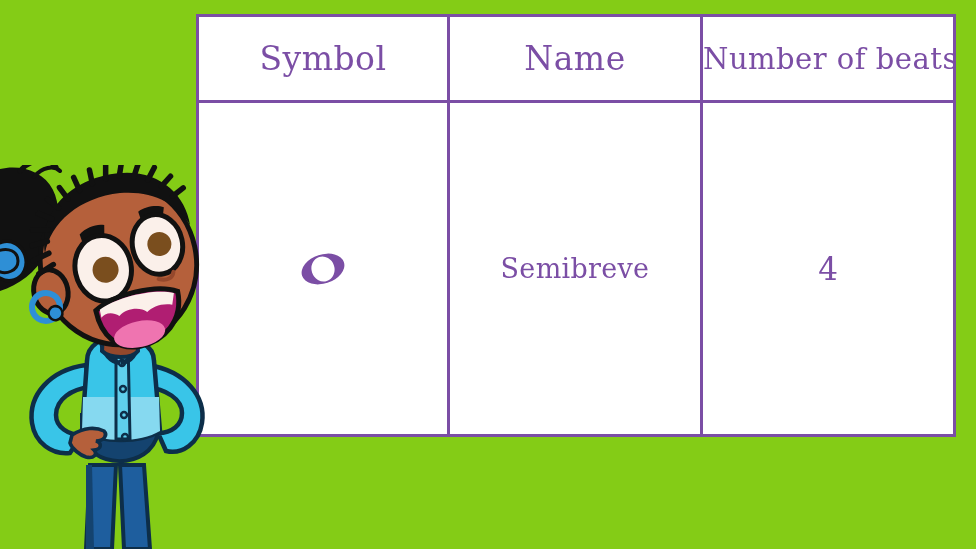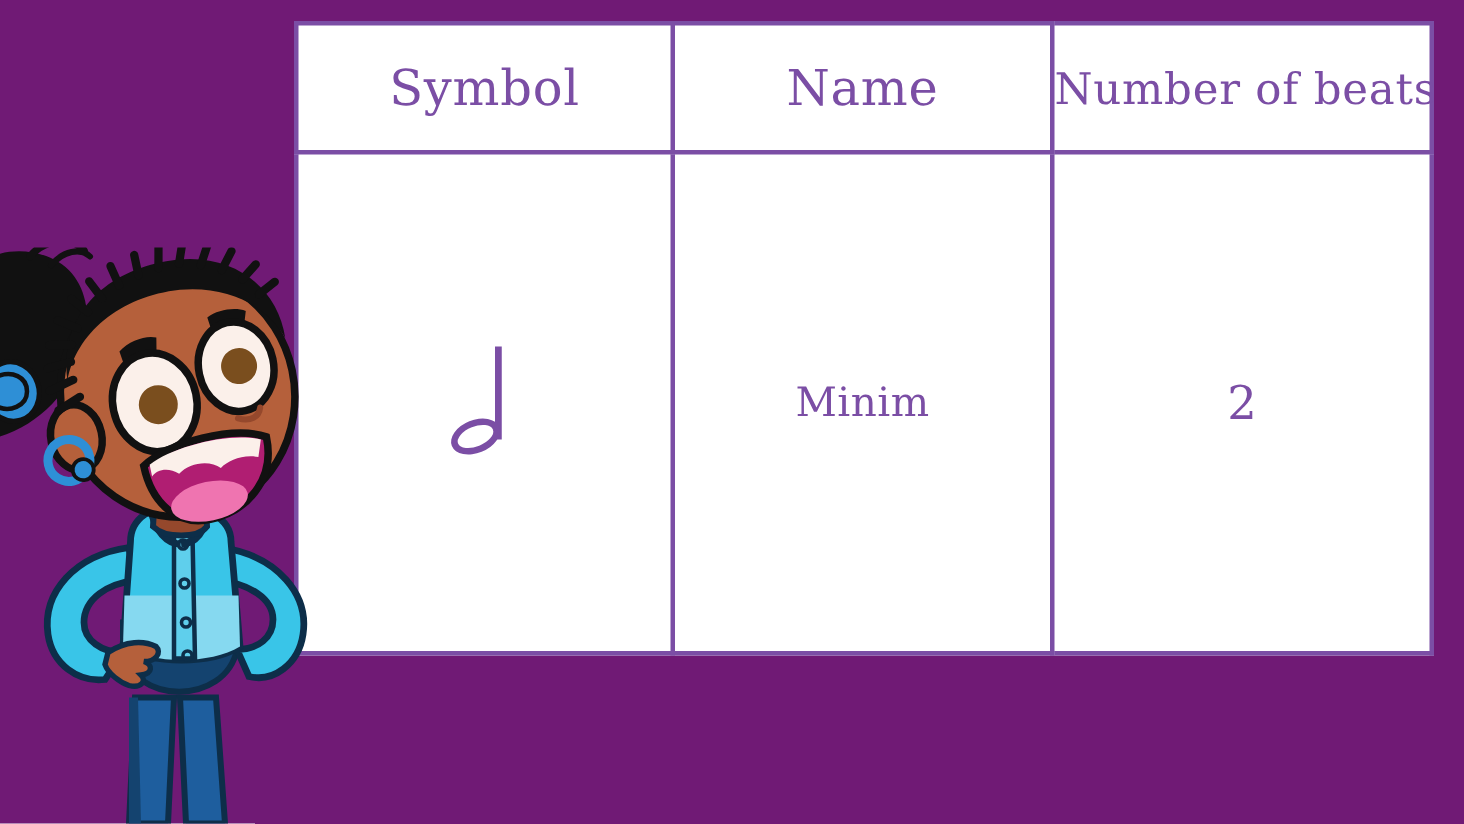--- a/index.html
+++ b/index.html
@@ -13,21 +13,21 @@
     font-family: "DejaVu Serif", serif;
     overflow: hidden;
     position: relative;
   }
 
   #stage {
     position: absolute;
     left: 0; top: 0;
     width: 976px;
     height: 549px;
-    background: #701a75;
+    background: #84cc16;
   }
 
   
   #beats-table {
     position: absolute;
     left: 196px;
     top: 14px;
     width: 757px;
     height: 423px;
     border-collapse: collapse;
@@ -126,36 +126,35 @@
     </colgroup>
     <thead>
       <tr class="hdr-row">
         <th class="hdr-cell">Symbol</th>
         <th class="hdr-cell">Name</th>
         <th class="hdr-cell small">Number of beats</th>
       </tr>
     </thead>
     <tbody>
 
-
       <tr class="data-row">
         <td>
           <div class="symbol-wrap">
-            <svg width="70" height="84" viewBox="0 0 70 84" aria-hidden="true">
-              <rect x="42" y="4" width="4.5" height="62" fill="#7B4EA5"></rect>
-              <g transform="translate(29,64) rotate(-22)">
-                <ellipse cx="0" cy="0" rx="17" ry="11" fill="#7B4EA5"></ellipse>
-                <ellipse cx="0" cy="0" rx="12.5" ry="6.6" fill="#ffffff"></ellipse>
+            <svg width="70" height="60" viewBox="0 0 70 60" aria-hidden="true">
+              <g transform="translate(35,30) rotate(-18)">
+                <ellipse cx="0" cy="0" rx="22" ry="14.5" fill="#7B4EA5"></ellipse>
+                <ellipse cx="0" cy="0" rx="11.5" ry="12.5" fill="#ffffff"></ellipse>
               </g>
             </svg>
           </div>
         </td>
-        <td class="name-cell">Minim</td>
-        <td class="beats-cell">2</td>
+        <td class="name-cell">Semibreve</td>
+        <td class="beats-cell">4</td>
       </tr>
+
 
 
 
     </tbody>
   </table>
 
   <svg id="character" viewBox="0 0 250 384">
 
     <g>
       <path d="M100 300 L96 384 L122 384 L126 300 Z" fill="#1E5E9E" stroke="#0D2E49" stroke-width="4"></path>

